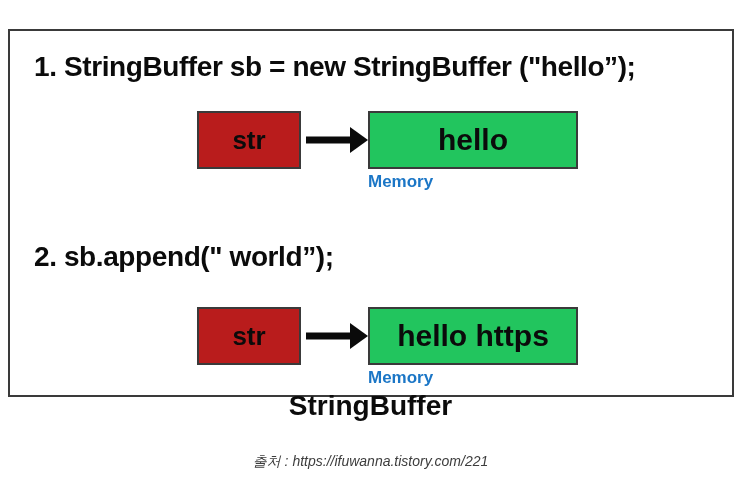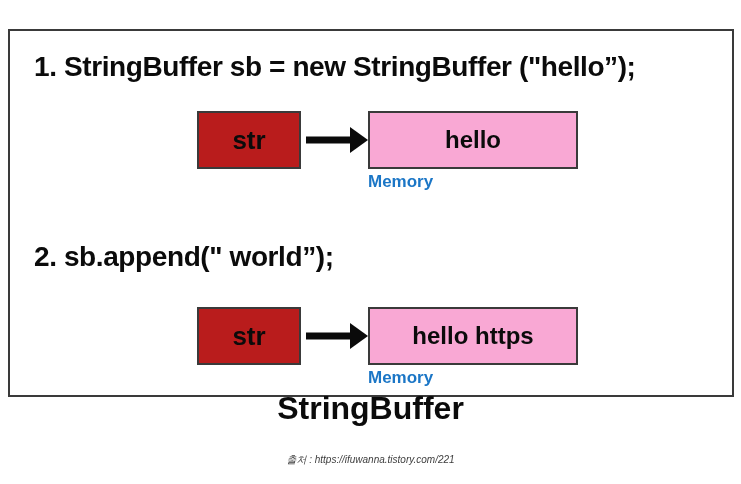--- a/index.html
+++ b/index.html
@@ -48,27 +48,27 @@
     justify-content: center;
     font-weight: bold;
     font-size: 26px;
     color: #0b0b0b;
   }
   .mem-box {
     position: absolute;
     left: 358px;
     width: 206px;
     height: 54px;
-    background: #f9a8d4;
+    background: #22c55e;
     border: 2px solid #3a3a3a;
     display: flex;
     align-items: center;
     justify-content: center;
     font-weight: bold;
-    font-size: 24px;
+    font-size: 30px;
     color: #0b0b0b;
   }
   .row-1 .var-box, .row-1 .mem-box { top: 80px; }
   .row-2 .var-box, .row-2 .mem-box { top: 276px; }
   .arrow {
     position: absolute;
     left: 296px;
     width: 62px;
     height: 28px;
   }
@@ -85,31 +85,31 @@
   }
   .row-1 .mem-label { top: 141px; }
   .row-2 .mem-label { top: 337px; }
   .diagram-title {
     position: absolute;
     left: 0;
     top: 390px;
     width: 741px;
     text-align: center;
     font-weight: bold;
-    font-size: 32px;
+    font-size: 28px;
     color: #0b0b0b;
   }
   .source-line {
     position: absolute;
     left: 0;
     top: 453px;
     width: 741px;
     text-align: center;
     font-style: italic;
-    font-size: 10px;
+    font-size: 14px;
     color: #3d3d3d;
   }
 </style>
 </head>
 <body>
 
 <div class="canvas">
 
   <div class="frame">
 

